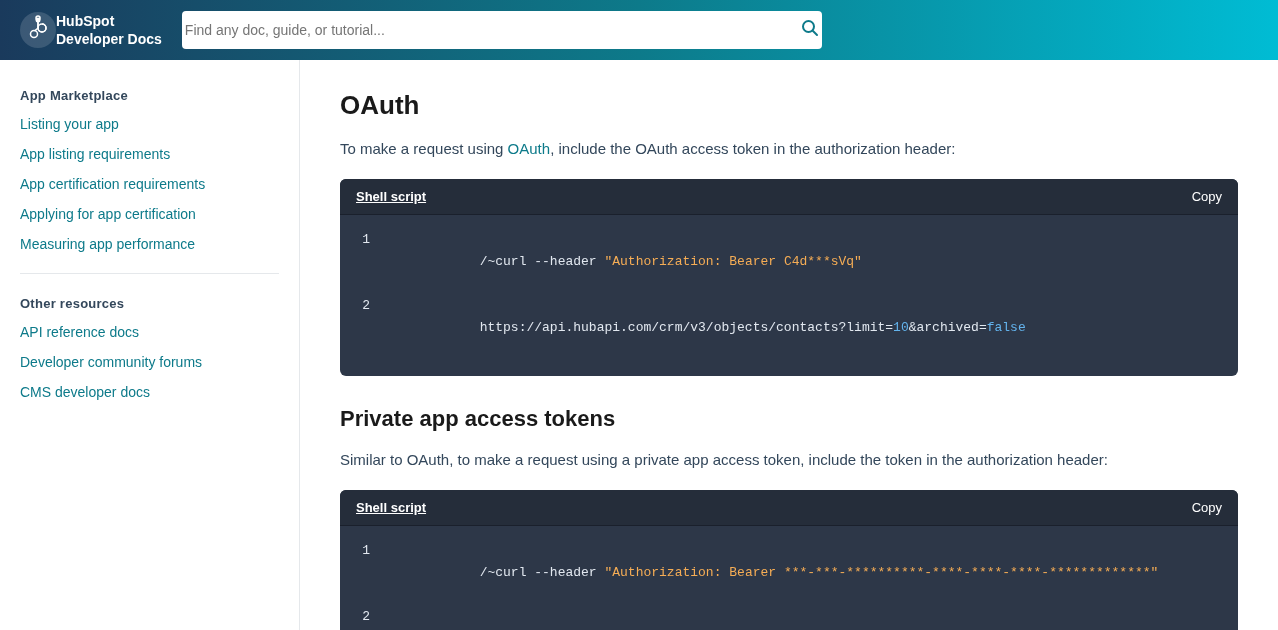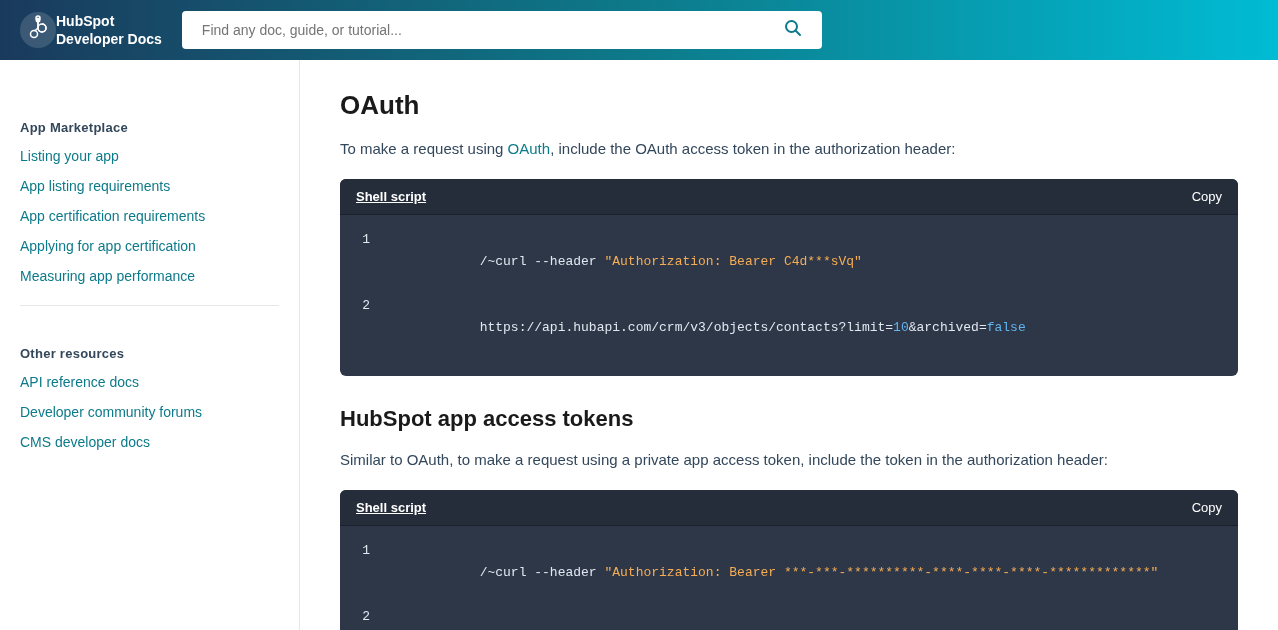--- a/index.html
+++ b/index.html
@@ -29,21 +29,21 @@
       font-weight: 600;
       line-height: 1.3;
     }
     .header-search {
       flex: 1;
       max-width: 640px;
       background: #fff;
       border-radius: 4px;
       display: flex;
       align-items: center;
-      padding: 0 20px;
+      padding: 0 3px;
       height: 38px;
     }
     .header-search input {
       border: none;
       outline: none;
       flex: 1;
       font-size: 14px;
       color: #666;
     }
     .search-icon-btn {
@@ -69,21 +69,20 @@
       overflow-y: auto;
       padding: 20px 0;
       background: #fff;
     }
     .sidebar-section-title {
       font-size: 13px;
       font-weight: 700;
       color: #33475b;
       padding: 8px 20px 6px 20px;
       letter-spacing: 0.02em;
-      margin-top: 32px;
     }
     .sidebar-item {
       display: block;
       padding: 7px 20px;
       font-size: 14px;
       color: #0d7a8a;
       text-decoration: none;
       cursor: pointer;
     }
     .sidebar-item.active { color: #0d7a8a; font-weight: 500; }
@@ -258,21 +257,21 @@
         </div>
         <div class="code-line">
           <span class="line-num code-white">2</span>
           <span class="line-code">
             <span class="code-white">https://api.hubapi.com/crm/v3/objects/contacts?limit=</span><span class="code-blue">10</span><span class="code-white">&amp;archived=</span><span class="code-blue">false</span>
           </span>
         </div>
       </div>
     </div>
 
-    <h2 class="section-heading">HubSpot app access tokens</h2>
+    <h2 class="section-heading">Private app access tokens</h2>
 
     <p class="intro-text">Similar to OAuth, to make a request using a private app access token, include the token in the authorization header:</p>
 
     <div class="code-block">
       <div class="code-block-header">
         <span class="code-block-lang">Shell script</span>
         <button class="code-copy-btn">Copy</button>
       </div>
       <div class="code-body">
         <div class="code-line">

